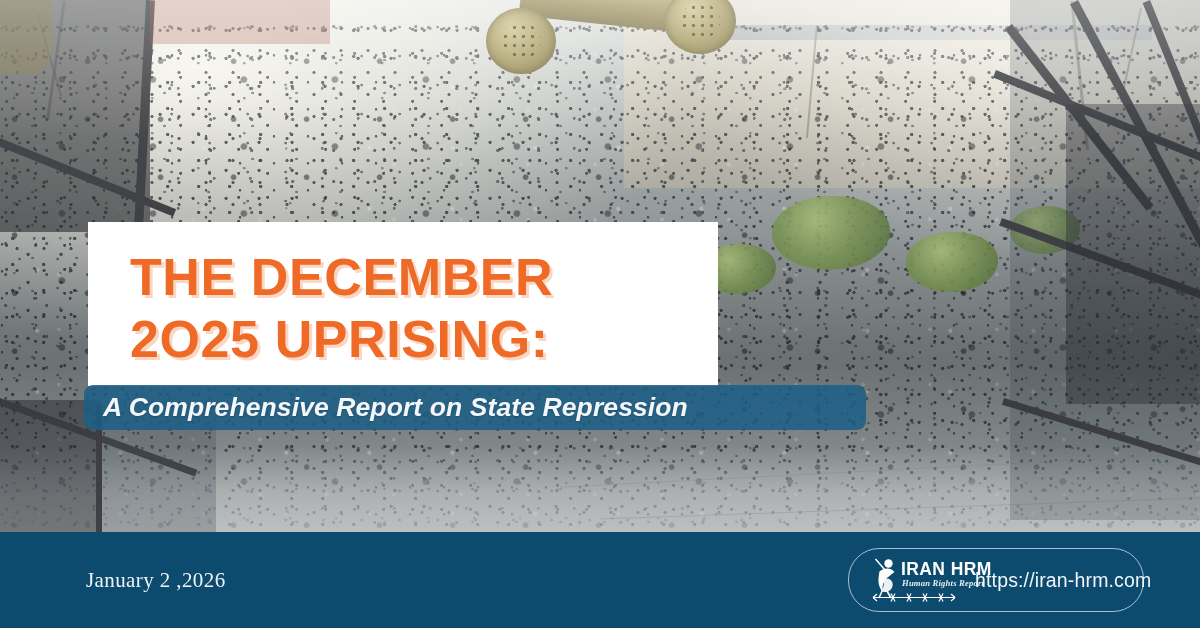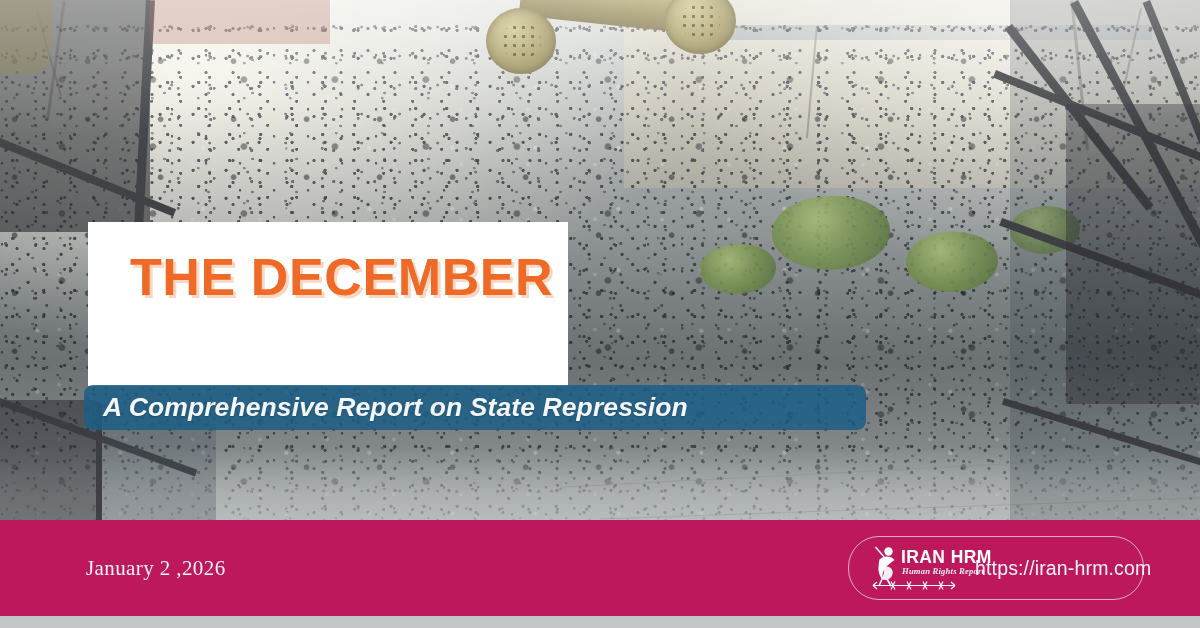--- a/index.html
+++ b/index.html
@@ -115,21 +115,21 @@
   }
 
   
   .photo-wash{
     position:absolute;inset:0;
     background:linear-gradient(180deg,rgba(255,255,255,.34) 0%,rgba(255,255,255,.10) 22%,rgba(255,255,255,.04) 55%,rgba(255,255,255,.10) 100%);
   }
 
   
   .title-card{
-    position:absolute;left:88px;top:222px;width:480px;height:164px;
+    position:absolute;left:88px;top:222px;width:630px;height:164px;
     background:#ffffff;
   }
   .title-line{
     font-weight:800;
     font-size:52px;
     line-height:62px;
     letter-spacing:.6px;
     color:#ee6a26;
     text-shadow:3px 3px 0 rgba(243,160,112,.42);
     white-space:nowrap;
@@ -148,22 +148,22 @@
     color:#f4f7f9;
     font-size:26.5px;
     font-weight:700;
     letter-spacing:.1px;
     white-space:nowrap;
     text-shadow:0 1px 2px rgba(0,0,0,.18);
   }
 
   
   .footer{
-    position:absolute;left:0;bottom:12px;width:100%;height:96px;
-    background:#be185d;
+    position:absolute;left:0;bottom:0;width:100%;height:96px;
+    background:#0c4a6e;
   }
   .footer-date{
     position:absolute;left:86px;top:50%;transform:translateY(-50%);
     color:#eef3f6;
     font-family:"Liberation Serif",serif;
     font-size:21px;
     letter-spacing:.4px;
     white-space:nowrap;
   }
   .brand-pill{
@@ -250,20 +250,21 @@
     <div class="receiver-cap" style="left:664px;top:-12px;width:72px;height:66px;">
       <div class="receiver-holes"></div>
     </div>
 
     <div class="photo-wash"></div>
   </div>
 
   <div class="title-card">
     <div class="title-inner">
       <div class="title-line">THE DECEMBER</div>
+      <div class="title-line">2O25 UPRISING:</div>
     </div>
   </div>
 
   <div class="subtitle-bar">
     <span class="subtitle-text">A Comprehensive Report on State Repression</span>
   </div>
 
   <div class="footer">
     <div class="footer-date">January 2 ,2026</div>
 

